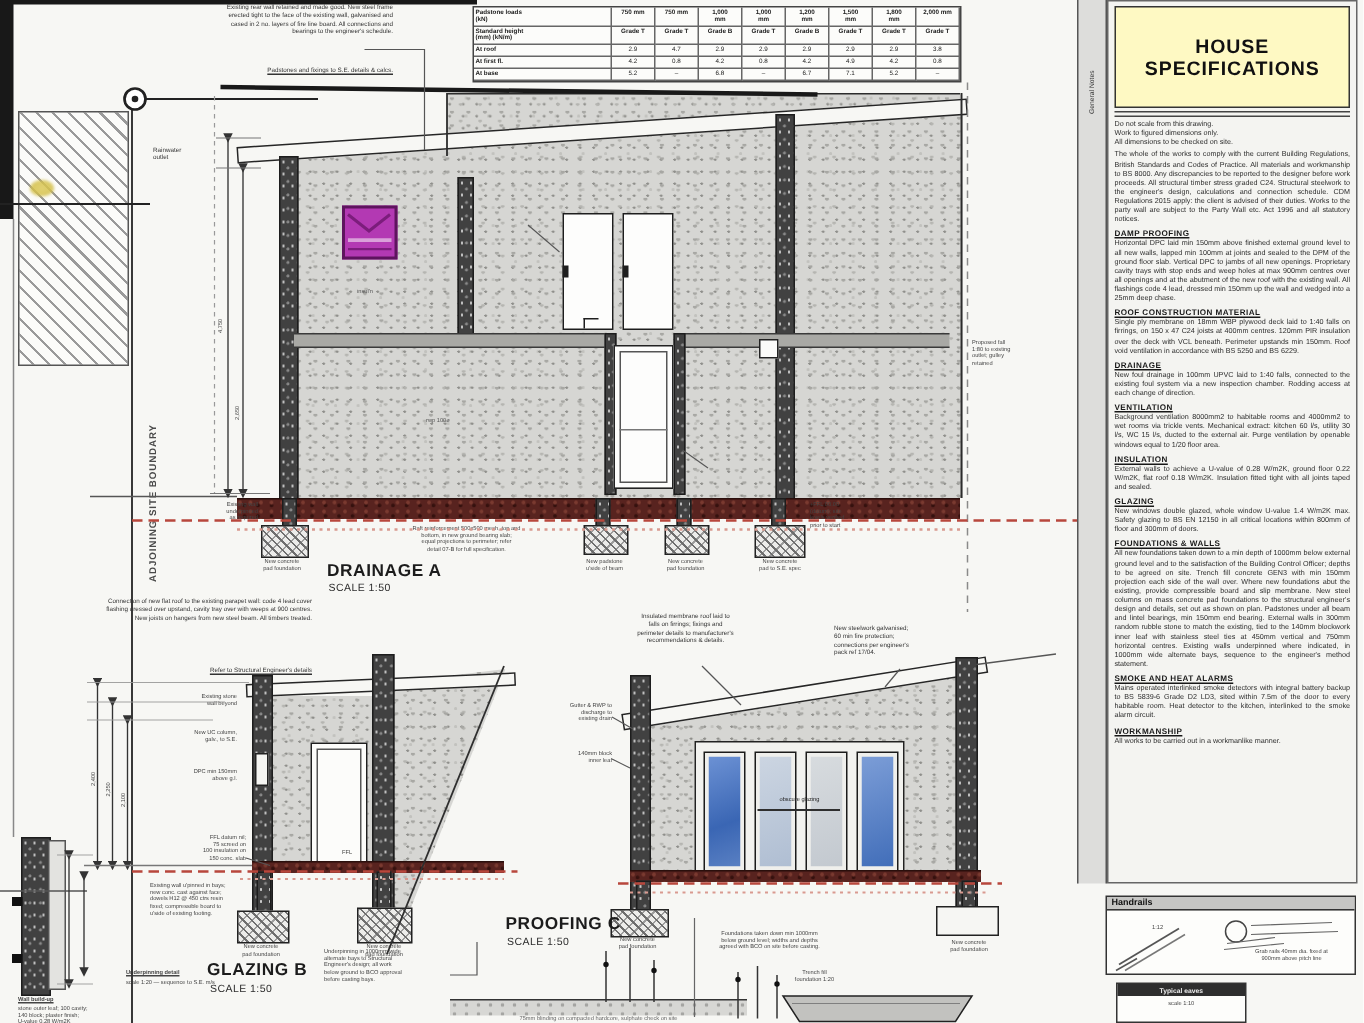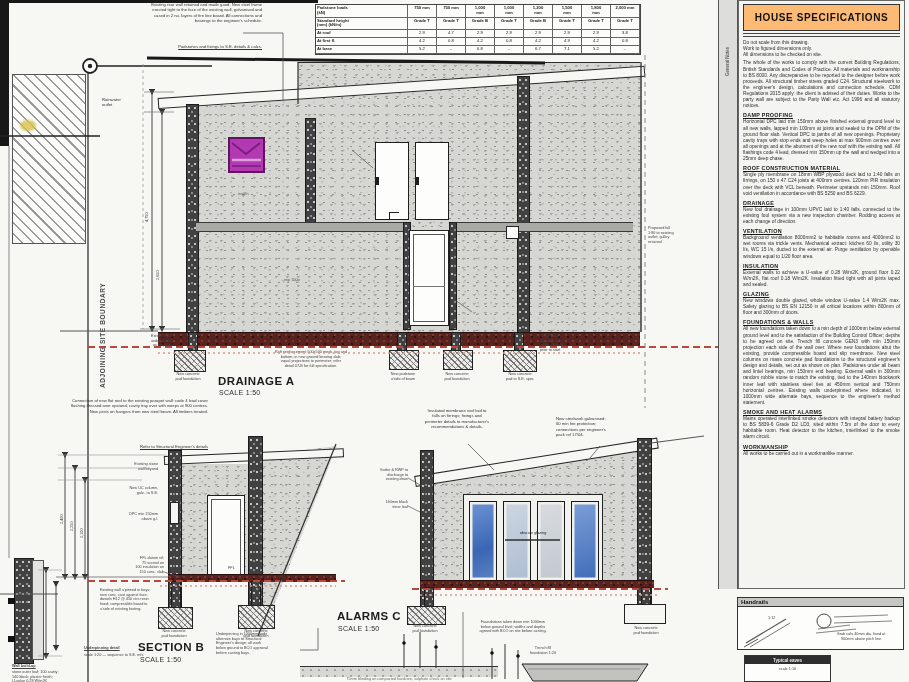--- a/index.html
+++ b/index.html
@@ -39,22 +39,22 @@
   
   #spec-table{position:absolute;left:315px;top:4px;width:324px;border:1px solid #444;background:#fcfcfa;}
   .trow{display:grid;grid-template-columns:92px repeat(8,29px);}
   .tcell{border-right:0.5px solid #666;border-bottom:0.5px solid #666;font-size:4.2px;
          line-height:1.15;padding:1px 1px;color:#222;white-space:pre-line;text-align:center;}
   .tcell.first{text-align:left;font-weight:bold;}
   .trow.th .tcell{font-weight:bold;}
   
   #right-panel{position:absolute;left:738px;top:0;width:167px;height:589px;background:#f4f4f1;
       border:1px solid #666;box-sizing:border-box;padding:3px 4px;overflow:hidden;}
-  .spec-title{border:1.2px solid #333;background:#fdba74;font-weight:bold;text-align:center;
-      font-size:10px;padding:7px 0;letter-spacing:.6px;color:#111;}
+  .spec-title{border:1.2px solid #333;background:#fef9c3;font-weight:bold;text-align:center;
+      font-size:13px;padding:18px 0;letter-spacing:.6px;color:#111;}
   .double-rule{border-top:1px solid #444;border-bottom:1px solid #444;height:2px;margin:2px 0 3px;}
   .spec-p{font-size:4.8px;line-height:1.28;text-align:justify;color:#2e2e2e;margin:0 0 2px;}
   .spec-h{font-size:5.4px;font-weight:bold;text-decoration:underline;margin:3px 0 1px;
       letter-spacing:.3px;color:#181818;}
   
   #handrail-box{position:absolute;left:737px;top:597px;width:167px;height:53px;background:#fdfdfb;
       border:1.2px solid #333;box-sizing:border-box;}
   .box-head{background:#c6c6c4;border-bottom:1px solid #333;font-size:6px;font-weight:bold;
       padding:1px 3px;color:#111;}
   #mini-box{position:absolute;left:744px;top:655px;width:87px;height:27px;background:#fdfdfb;
@@ -255,21 +255,21 @@
 150 conc. slab</div>
   <div class="abs t-sm pre" style="left:216px;top:632px;width:120px;">Underpinning in 1000mm wide
 alternate bays to Structural
 Engineer's design; all work
 below ground to BCO approval
 before casting bays.</div>
   <div class="abs vtext t-sm" style="left:60px;top:498px;height:26px;">2,400</div>
   <div class="abs vtext t-sm" style="left:70px;top:505px;height:26px;">2,250</div>
   <div class="abs vtext t-sm" style="left:80px;top:512px;height:26px;">2,100</div>
 
-  <div class="abs lbl-big" style="left:138px;top:641px;">SECTION B</div>
+  <div class="abs lbl-big" style="left:138px;top:641px;">GLAZING B</div>
   <div class="abs lbl-scale" style="left:140px;top:656px;">SCALE 1:50</div>
 
   <div class="abs t t-c pre" style="left:396px;top:408px;width:122px;">Insulated membrane roof laid to
 falls on firrings; fixings and
 perimeter details to manufacturer's
 recommendations &amp; details.</div>
   <div class="abs t pre" style="left:556px;top:416px;width:106px;">New steelwork galvanised;
 60 min fire protection;
 connections per engineer's
 pack ref 17/04.</div>
@@ -298,21 +298,21 @@
   <div class="abs pad" style="left:407px;top:606px;width:37px;height:17px;"></div>
   <div class="abs" style="left:624px;top:604px;width:42px;height:20px;background:#f6f6f3;border:1.3px solid #222;box-sizing:border-box;"></div>
   <div class="abs t-sm t-c pre" style="left:396px;top:624px;width:58px;">New concrete
 pad foundation</div>
   <div class="abs t-sm t-c pre" style="left:618px;top:626px;width:56px;">New concrete
 pad foundation</div>
   <div class="abs t-sm t-c pre" style="left:450px;top:620px;width:126px;">Foundations taken down min 1000mm
 below ground level; widths and depths
 agreed with BCO on site before casting.</div>
 
-  <div class="abs lbl-big" style="left:337px;top:610px;">ALARMS C</div>
+  <div class="abs lbl-big" style="left:337px;top:610px;">PROOFING C</div>
   <div class="abs lbl-scale" style="left:338px;top:625px;">SCALE 1:50</div>
 
   <div class="abs colx" style="left:14px;top:558px;width:18px;height:104px;"></div>
   <div class="abs" style="left:32px;top:560px;width:12px;height:100px;background:#e3e3e0;border:0.8px solid #555;box-sizing:border-box;"></div>
   <div class="abs" style="left:8px;top:598px;width:7px;height:6px;background:#111;"></div>
   <div class="abs" style="left:8px;top:636px;width:7px;height:6px;background:#111;"></div>
   <div class="abs t-sm pre" style="left:100px;top:588px;width:112px;">Existing wall u'pinned in bays;
 new conc. cast against face;
 dowels H12 @ 450 ctrs resin
 fixed; compressible board to

